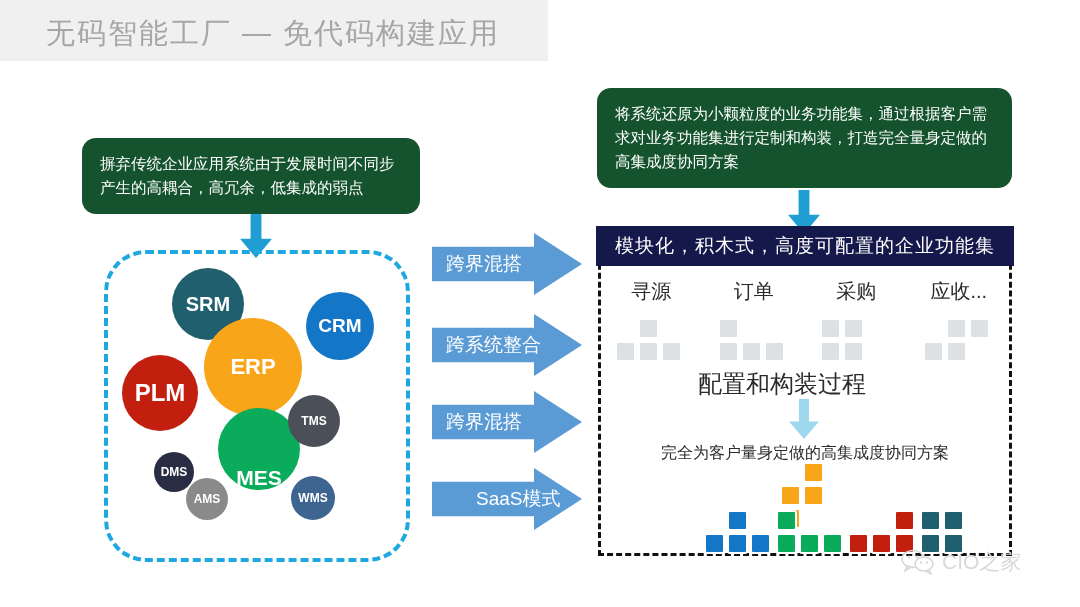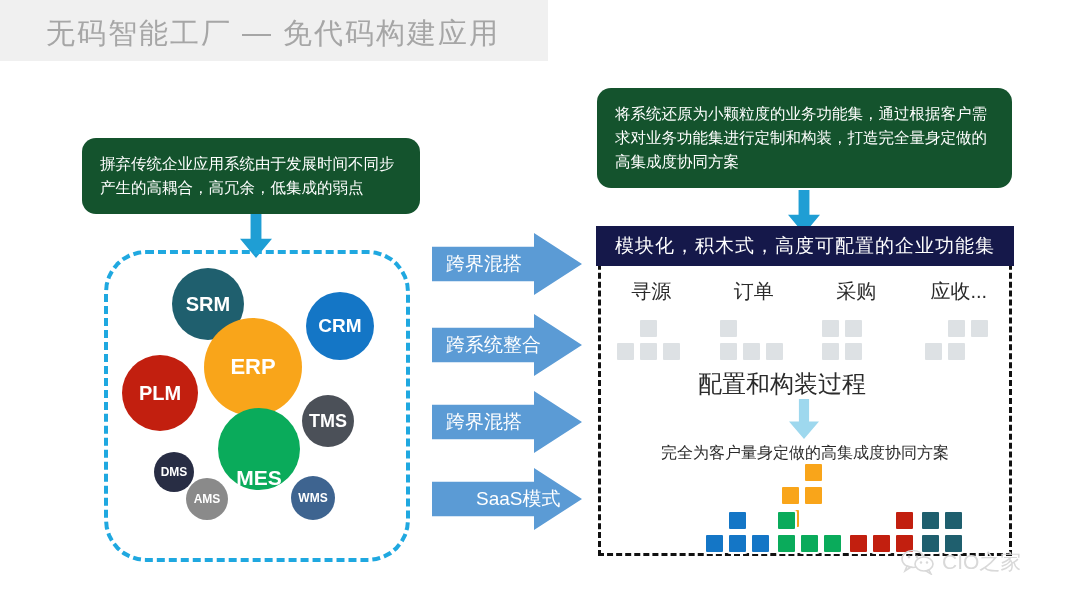--- a/index.html
+++ b/index.html
@@ -153,27 +153,27 @@
   <div id="bubbles-layer">
       <div class="bubble" style="left: 172px; top: 268px; width: 72px; height: 72px; background: rgb(31, 95, 110); font-size: 20px;">
         <span>SRM</span>
       </div>
       <div class="bubble" style="left: 306px; top: 292px; width: 68px; height: 68px; background: rgb(20, 118, 198); font-size: 19px;">
         <span>CRM</span>
       </div>
       <div class="bubble" style="left: 204px; top: 318px; width: 98px; height: 98px; background: rgb(249, 165, 26); font-size: 22px;">
         <span>ERP</span>
       </div>
-      <div class="bubble" style="left: 122px; top: 355px; width: 76px; height: 76px; background: rgb(194, 31, 15); font-size: 20px;">
+      <div class="bubble" style="left: 122px; top: 355px; width: 76px; height: 76px; background: rgb(194, 31, 15); font-size: 24px;">
         <span>PLM</span>
       </div>
       <div class="bubble" style="left: 218px; top: 408px; width: 82px; height: 82px; background: rgb(10, 171, 91); font-size: 21px; align-items: flex-end;">
         <span>MES</span>
       </div>
-      <div class="bubble" style="left: 302px; top: 395px; width: 52px; height: 52px; background: rgb(75, 80, 88); font-size: 18px;">
+      <div class="bubble" style="left: 288px; top: 395px; width: 52px; height: 52px; background: rgb(75, 80, 88); font-size: 12px;">
         <span>TMS</span>
       </div>
       <div class="bubble" style="left: 154px; top: 452px; width: 40px; height: 40px; background: rgb(40, 45, 68); font-size: 12px;">
         <span>DMS</span>
       </div>
       <div class="bubble" style="left: 186px; top: 478px; width: 42px; height: 42px; background: rgb(138, 138, 138); font-size: 12px;">
         <span>AMS</span>
       </div>
       <div class="bubble" style="left: 291px; top: 476px; width: 44px; height: 44px; background: rgb(62, 100, 144); font-size: 12px;">
         <span>WMS</span>

